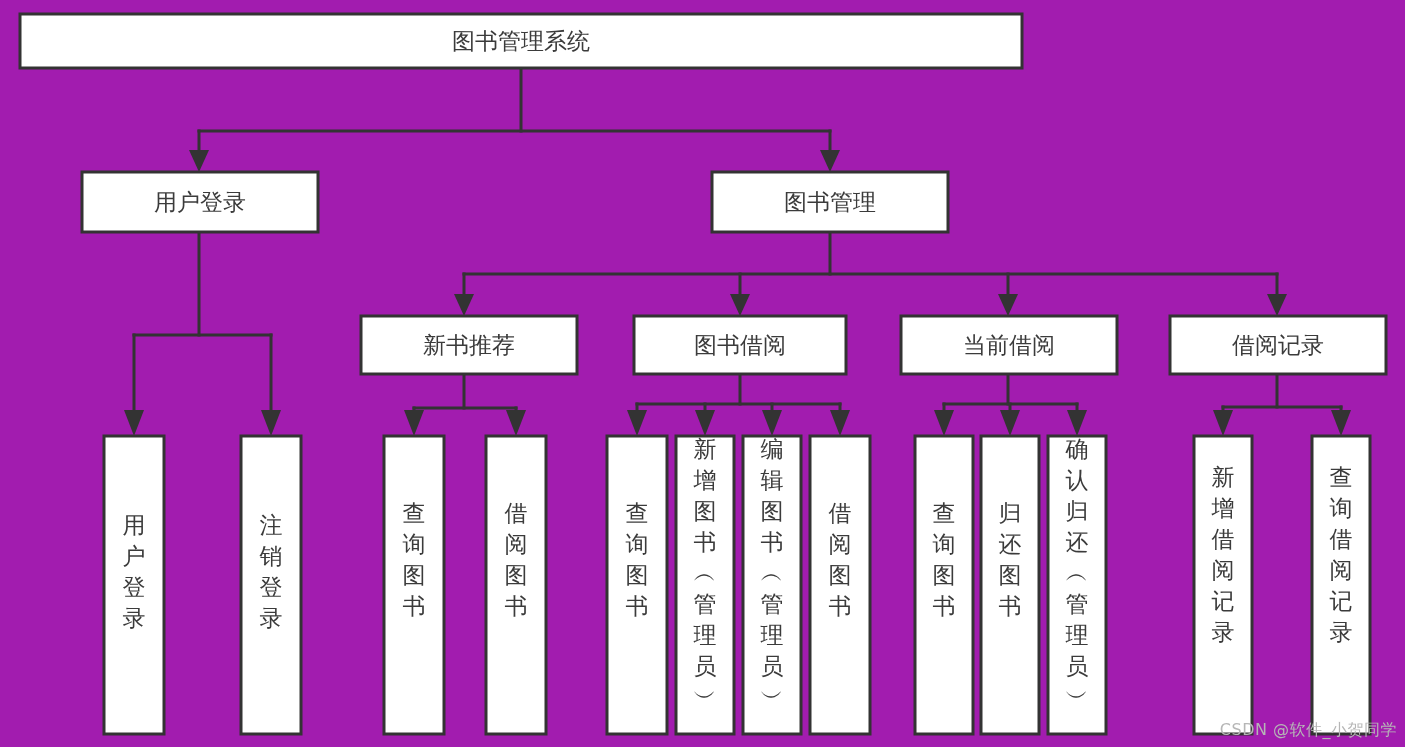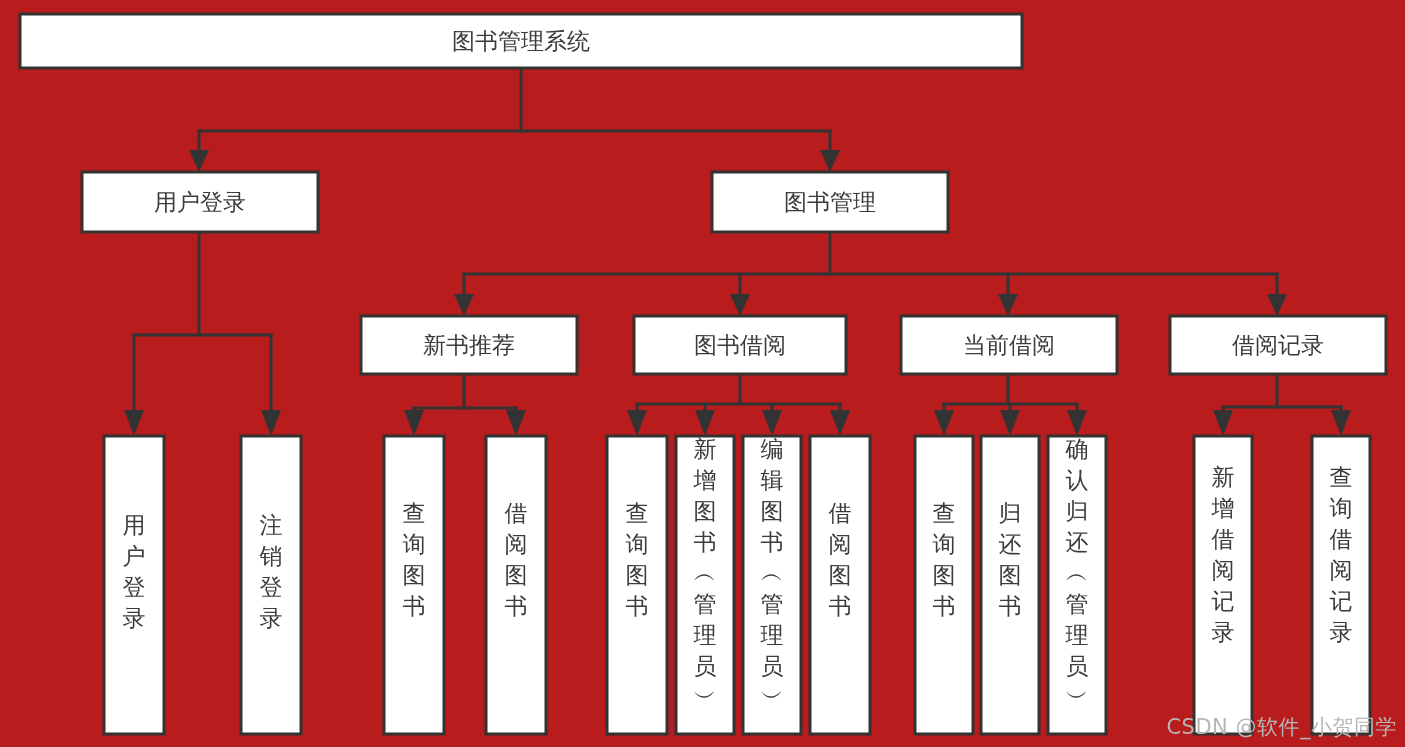--- a/index.html
+++ b/index.html
@@ -11,21 +11,21 @@
   body {
     width: 1405px;
     height: 747px;
     font-family: "DejaVu Sans", "Liberation Sans", sans-serif;
     overflow: hidden;
   }
   #diagram-root {
     position: relative;
     width: 1405px;
     height: 747px;
-    background: #b91c1c;
+    background: #a21caf;
   }
   svg#flowchart {
     position: absolute;
     left: 0;
     top: 0;
     width: 1405px;
     height: 747px;
     display: block;
   }
   .node-box {
@@ -54,21 +54,21 @@
     fill: #3b3b3b;
     font-family: "DejaVu Sans", "Liberation Sans", sans-serif;
     font-size: 23px;
     text-anchor: middle;
   }
   .watermark {
     position: absolute;
     right: 8px;
     bottom: 6px;
     font-family: "DejaVu Sans", "Liberation Sans", sans-serif;
-    font-size: 21px;
+    font-size: 16px;
     color: #b6b6b6;
     white-space: nowrap;
     letter-spacing: 0.5px;
     pointer-events: none;
   }
 </style>
 </head>
 <body>
 
 <div id="diagram-root">

